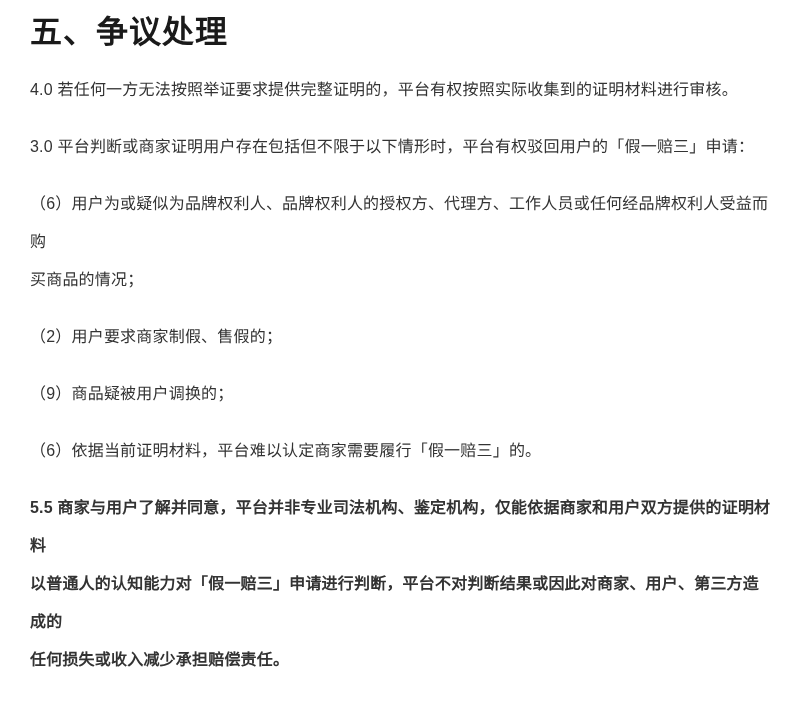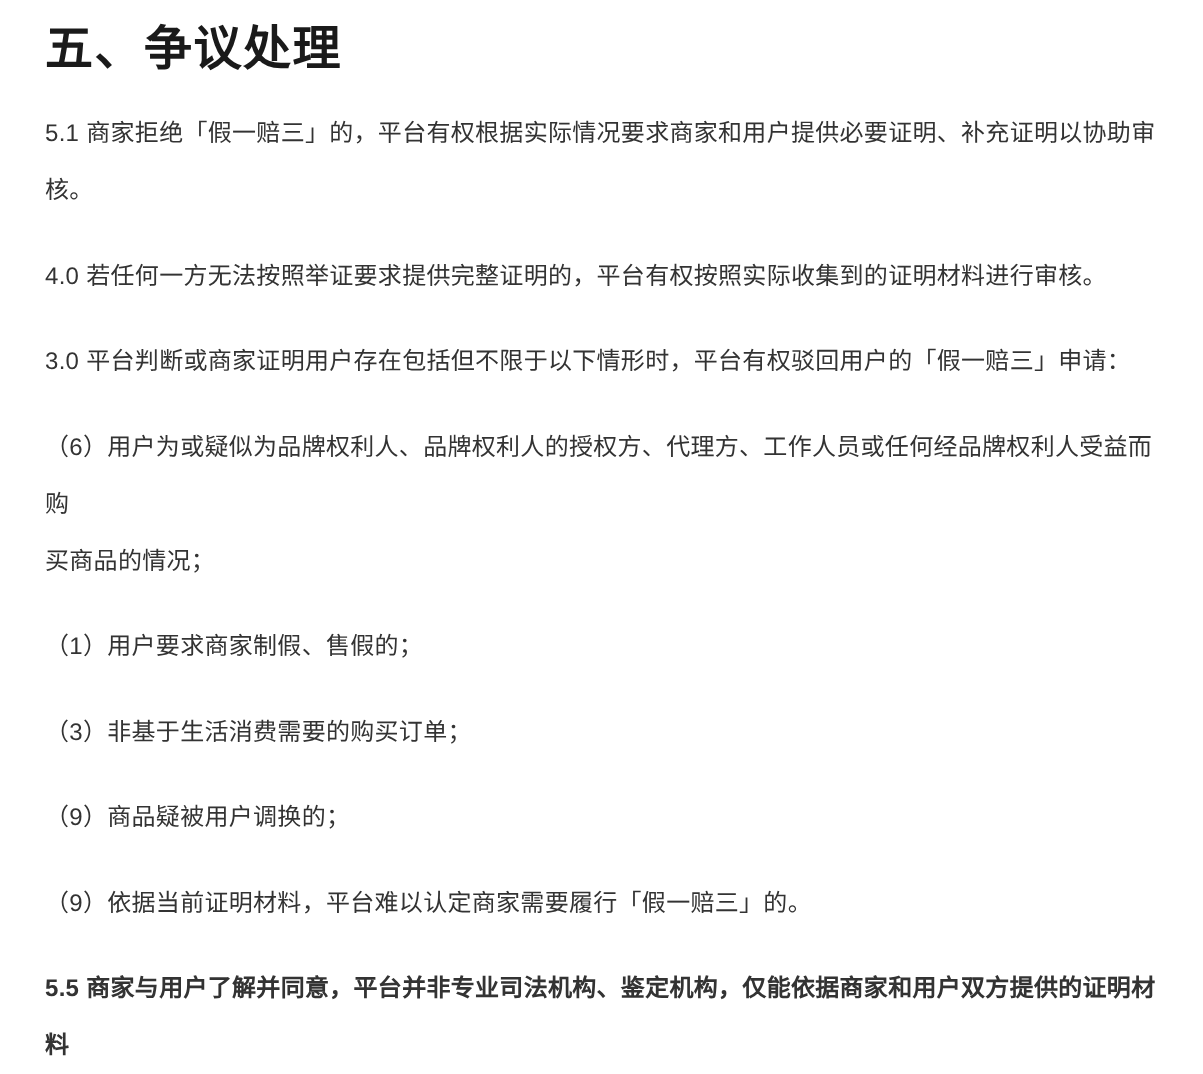--- a/index.html
+++ b/index.html
@@ -37,34 +37,31 @@
   .doc-paragraph.bold {
     font-weight: 700;
   }
 </style>
 </head>
 <body>
 
 <div class="doc">
   <h1 class="doc-title">五、争议处理</h1>
 
-  <p class="doc-paragraph">5.1 商家拒绝「假一赔三」的，平台有权根据实际情况要求商家和用户提供必要证明、补充证明以协助审
-核。</p>
 
   <p class="doc-paragraph">4.0 若任何一方无法按照举证要求提供完整证明的，平台有权按照实际收集到的证明材料进行审核。</p>
 
   <p class="doc-paragraph">3.0 平台判断或商家证明用户存在包括但不限于以下情形时，平台有权驳回用户的「假一赔三」申请：</p>
 
   <p class="doc-paragraph">（6）用户为或疑似为品牌权利人、品牌权利人的授权方、代理方、工作人员或任何经品牌权利人受益而购
 买商品的情况；</p>
 
-  <p class="doc-paragraph">（1）用户要求商家制假、售假的；</p>
+  <p class="doc-paragraph">（2）用户要求商家制假、售假的；</p>
 
-  <p class="doc-paragraph">（3）非基于生活消费需要的购买订单；</p>
 
   <p class="doc-paragraph">（9）商品疑被用户调换的；</p>
 
-  <p class="doc-paragraph">（9）依据当前证明材料，平台难以认定商家需要履行「假一赔三」的。</p>
+  <p class="doc-paragraph">（6）依据当前证明材料，平台难以认定商家需要履行「假一赔三」的。</p>
 
   <p class="doc-paragraph bold">5.5 商家与用户了解并同意，平台并非专业司法机构、鉴定机构，仅能依据商家和用户双方提供的证明材料
 以普通人的认知能力对「假一赔三」申请进行判断，平台不对判断结果或因此对商家、用户、第三方造成的
 任何损失或收入减少承担赔偿责任。</p>
 </div>
 
 </body></html>

